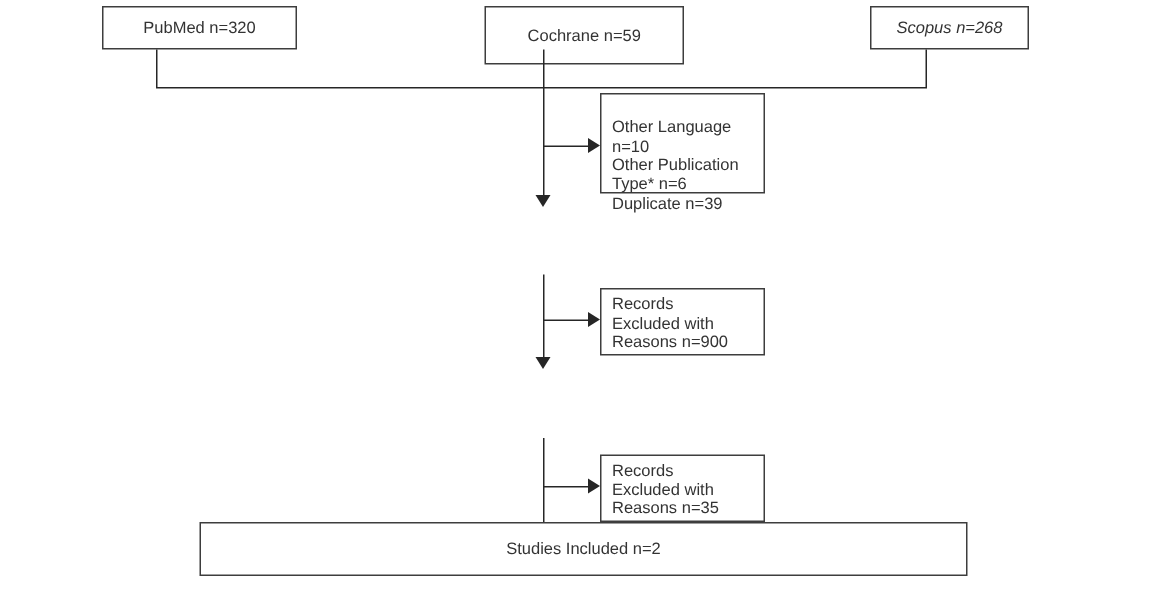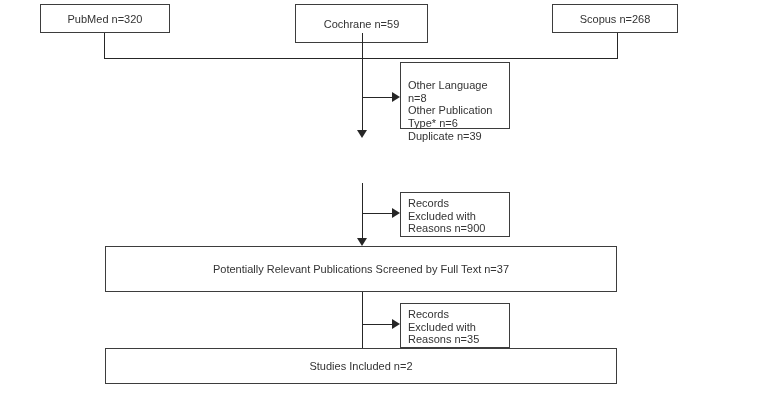--- a/index.html
+++ b/index.html
@@ -21,20 +21,21 @@
     position: absolute;
     box-sizing: border-box;
     border: 1px solid #3d3d3d;
     background: #ffffff;
   }
   .center-text {
     display: flex;
     align-items: center;
     justify-content: center;
     text-align: center;
+    margin-left: 28px;
   }
   .side-box {
     line-height: 12.7px;
     padding: 16px 4px 0 7px;
     text-align: left;
   }
   .line {
     position: absolute;
     background: #262626;
   }
@@ -55,54 +56,53 @@
     border-left: 8px solid #262626;
   }
 </style>
 </head>
 <body>
 
 <div class="canvas">
 
   <div class="box center-text" style="left:40px; top:4px; width:130px; height:29px;">PubMed n=320</div>
   <div class="box center-text" style="left:295px; top:4px; width:133px; height:39px;">Cochrane n=59</div>
-  <div class="box center-text" style="left:552px; top:4px; width:126px; height:29px;">Scopus n=268</div>
+  <div class="box center-text" style="left:552px; top:4px; width:106px; height:29px;font-style:italic;">Scopus n=268</div>
 
   <div class="line" style="left:104px; top:33px; width:1px; height:25px;"></div>
   <div class="line" style="left:617px; top:33px; width:1px; height:25px;"></div>
   <div class="line" style="left:104px; top:58px; width:514px; height:1px;"></div>
 
   <div class="line" style="left:362px; top:33px; width:1px; height:97px;"></div>
   <div class="arrow-down" style="left:357px; top:130px;"></div>
 
   <div class="line" style="left:362px; top:97px; width:30px; height:1px;"></div>
   <div class="arrow-right" style="left:392px; top:92px;"></div>
 
   <div class="box side-box" style="left:400px; top:62px; width:110px; height:67px;">
     <div>Other Language</div>
-    <div>n=8</div>
+    <div>n=10</div>
     <div>Other Publication</div>
     <div>Type* n=6</div>
     <div>Duplicate n=39</div>
   </div>
 
 
   <div class="line" style="left:362px; top:183px; width:1px; height:55px;"></div>
   <div class="arrow-down" style="left:357px; top:238px;"></div>
 
   <div class="line" style="left:362px; top:213px; width:30px; height:1px;"></div>
   <div class="arrow-right" style="left:392px; top:208px;"></div>
 
   <div class="box side-box" style="left:400px; top:192px; width:110px; height:45px; padding-top:4px;">
     <div>Records</div>
     <div>Excluded with</div>
     <div>Reasons n=900</div>
   </div>
 
-  <div class="box center-text" style="left:105px; top:246px; width:512px; height:46px;">Potentially Relevant Publications Screened by Full Text n=37</div>
 
   <div class="line" style="left:362px; top:292px; width:1px; height:57px;"></div>
   <div class="arrow-down" style="left:357px; top:349px;"></div>
 
   <div class="line" style="left:362px; top:324px; width:30px; height:1px;"></div>
   <div class="arrow-right" style="left:392px; top:319px;"></div>
 
   <div class="box side-box" style="left:400px; top:303px; width:110px; height:45px; padding-top:4px;">
     <div>Records</div>
     <div>Excluded with</div>

